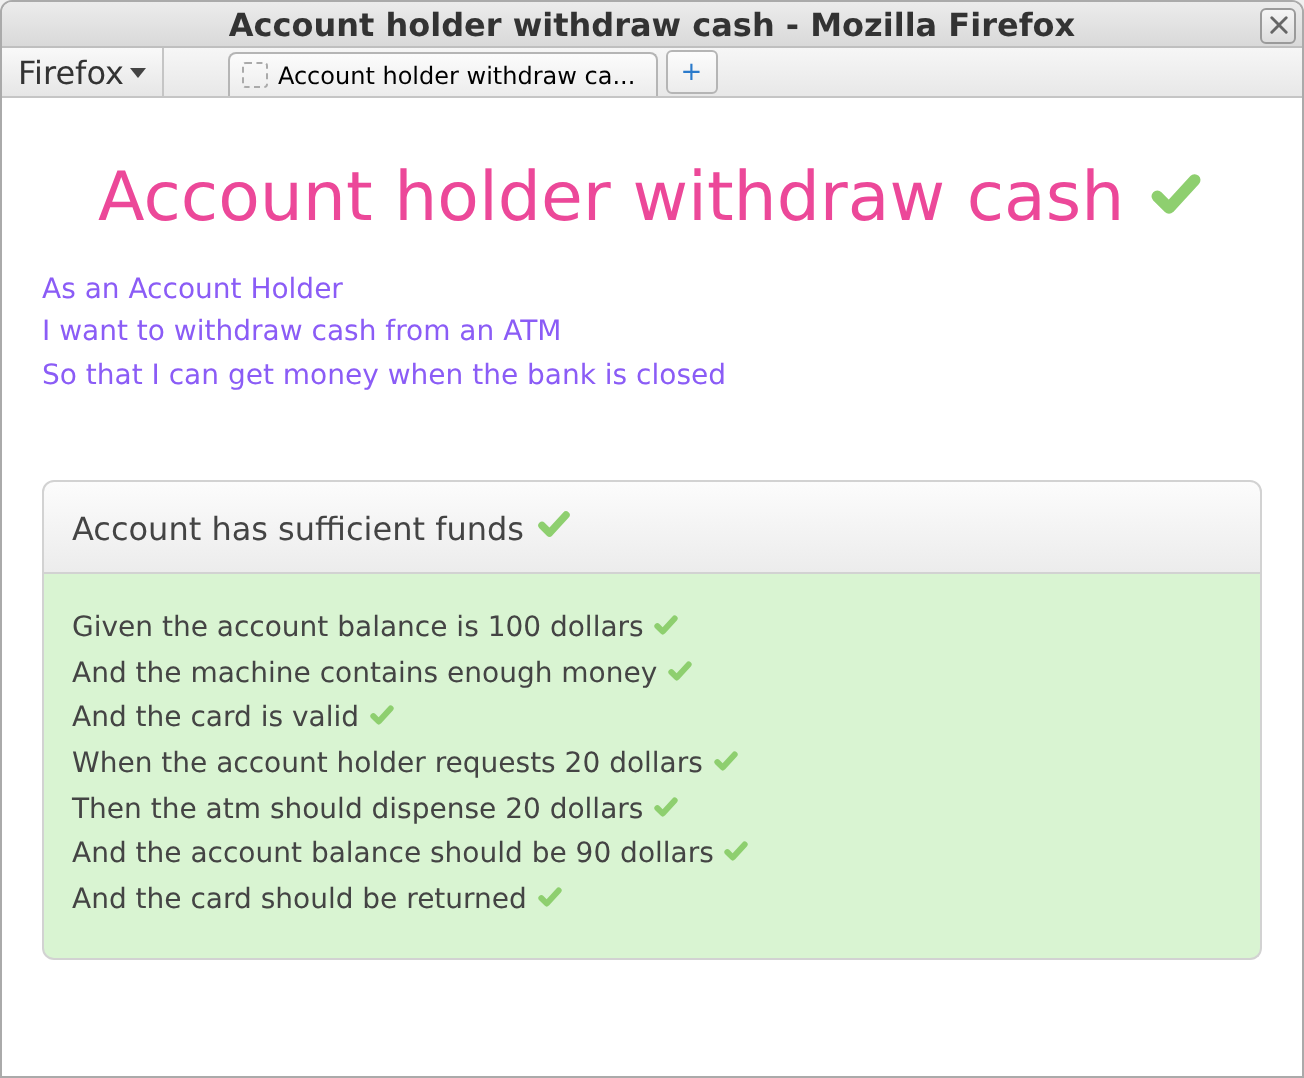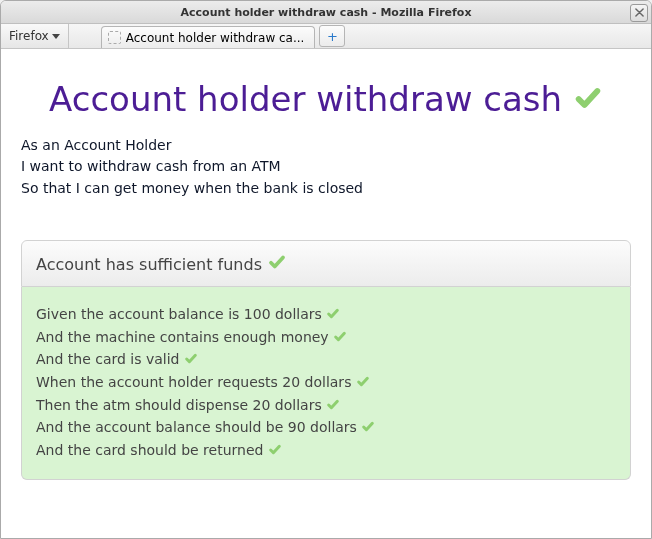--- a/index.html
+++ b/index.html
@@ -23,21 +23,21 @@
       background: linear-gradient(#ececec, #d9d9d9);
       border-bottom: 1px solid #bfbfbf;
       display: flex;
       align-items: center;
       position: relative;
     }
     .titlebar-title {
       flex: 1;
       text-align: center;
       font-weight: bold;
-      font-size: 11px;
+      font-size: 16px;
       color: #333;
     }
     .titlebar-close {
       position: absolute;
       right: 3px;
       top: 3px;
       width: 16px;
       height: 16px;
       border: 1px solid #9a9a9a;
       border-radius: 3px;
@@ -53,21 +53,21 @@
       height: 24px;
       background: linear-gradient(#f6f6f6, #e8e8e8);
       border-bottom: 1px solid #c5c5c5;
       display: flex;
       align-items: stretch;
     }
     .app-menu-btn {
       display: flex;
       align-items: center;
       padding: 0 8px;
-      font-size: 12px;
+      font-size: 16px;
       border-right: 1px solid #c5c5c5;
       background: linear-gradient(#f9f9f9,#e6e6e6);
       cursor: pointer;
       gap: 3px;
       color: #333;
     }
     .tab-strip {
       display: flex;
       align-items: flex-end;
       padding-left: 4px;
@@ -115,32 +115,32 @@
       background: #fff;
       padding: 24px 20px 20px 20px;
       box-sizing: border-box;
       color: #444;
     }
     h1.page-title {
       text-align: center;
       font-weight: normal;
       font-size: 34px;
       margin: 6px 0 16px 0;
-      color: #4c1d95;
+      color: #ec4899;
     }
     .check {
       display: inline-block;
       vertical-align: -1px;
     }
     .check svg { display: block; }
     .narrative {
       font-size: 14px;
       line-height: 1.45;
       margin-bottom: 42px;
-      color: #0f172a;
+      color: #8b5cf6;
     }
     .narrative div { margin: 1px 0; }
     .scenario-header {
       background: linear-gradient(#fcfcfc,#ececec);
       border: 1px solid #d2d2d2;
       border-radius: 6px 6px 0 0;
       padding: 12px 14px;
       font-size: 16px;
       color: #444;
     }

